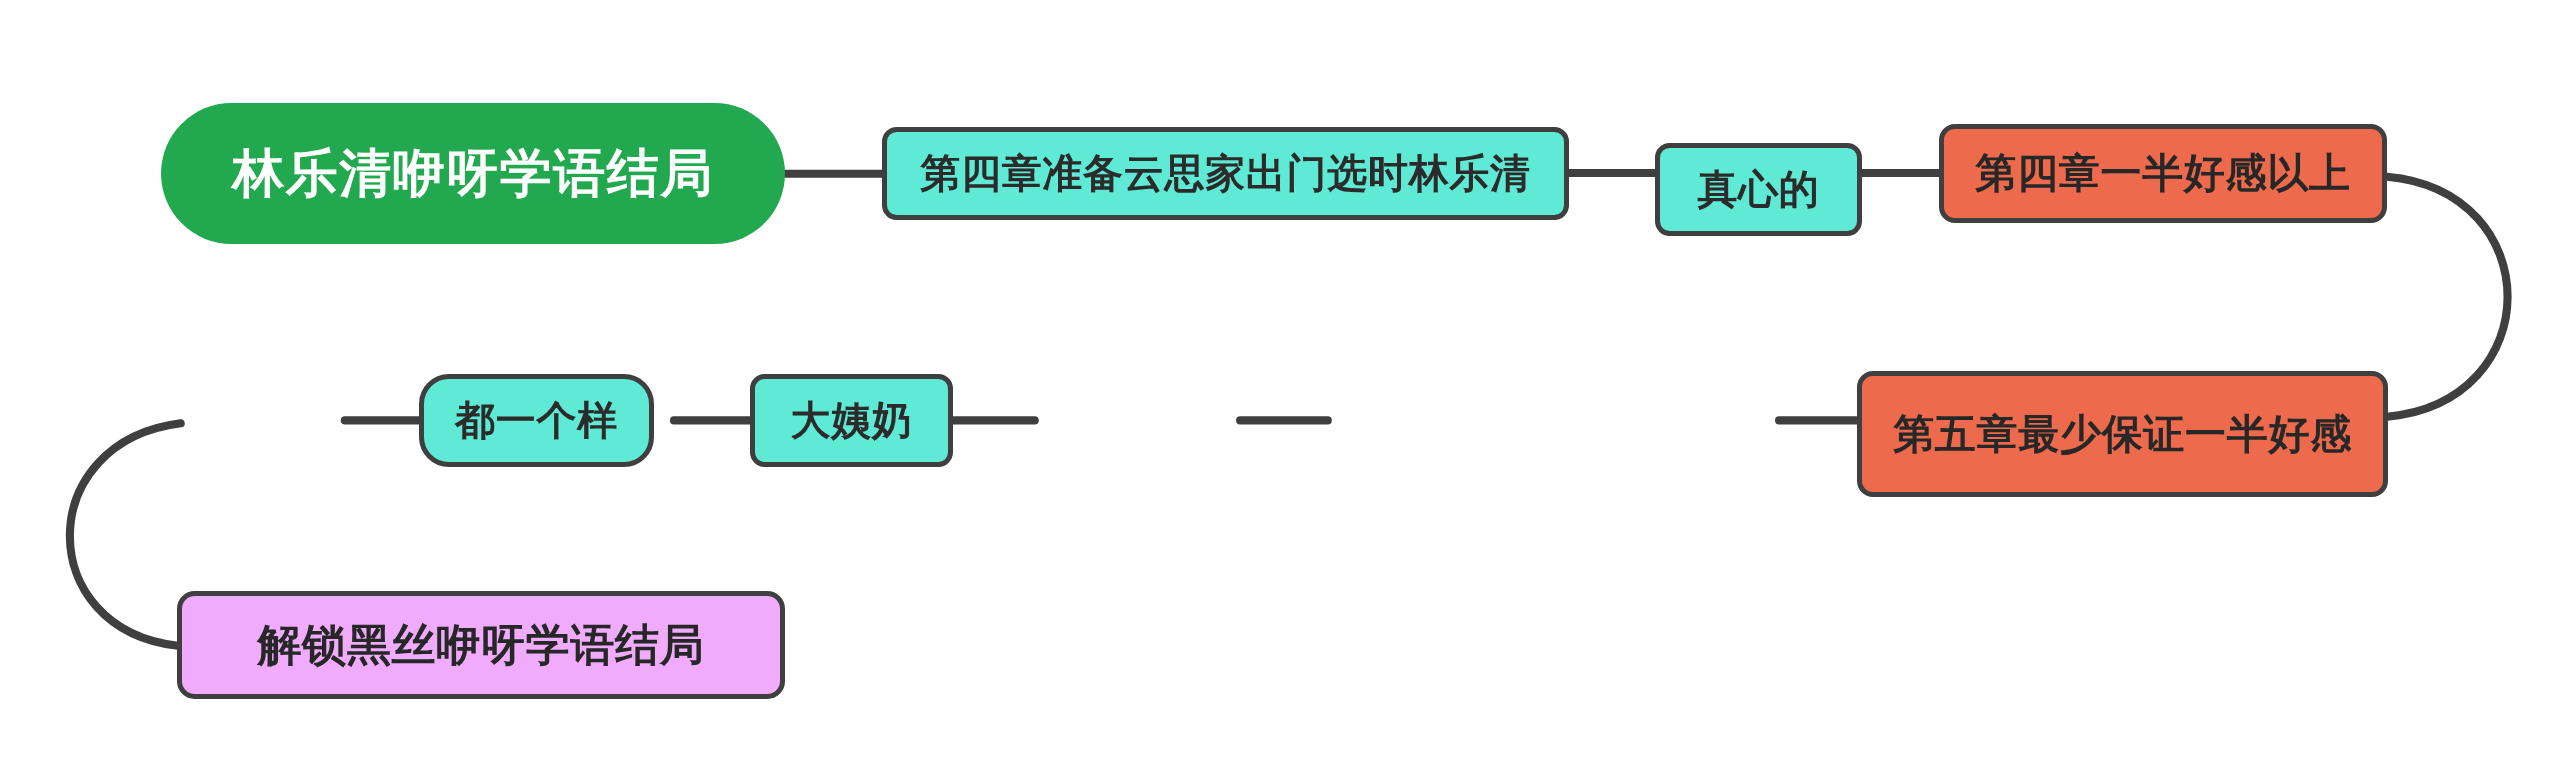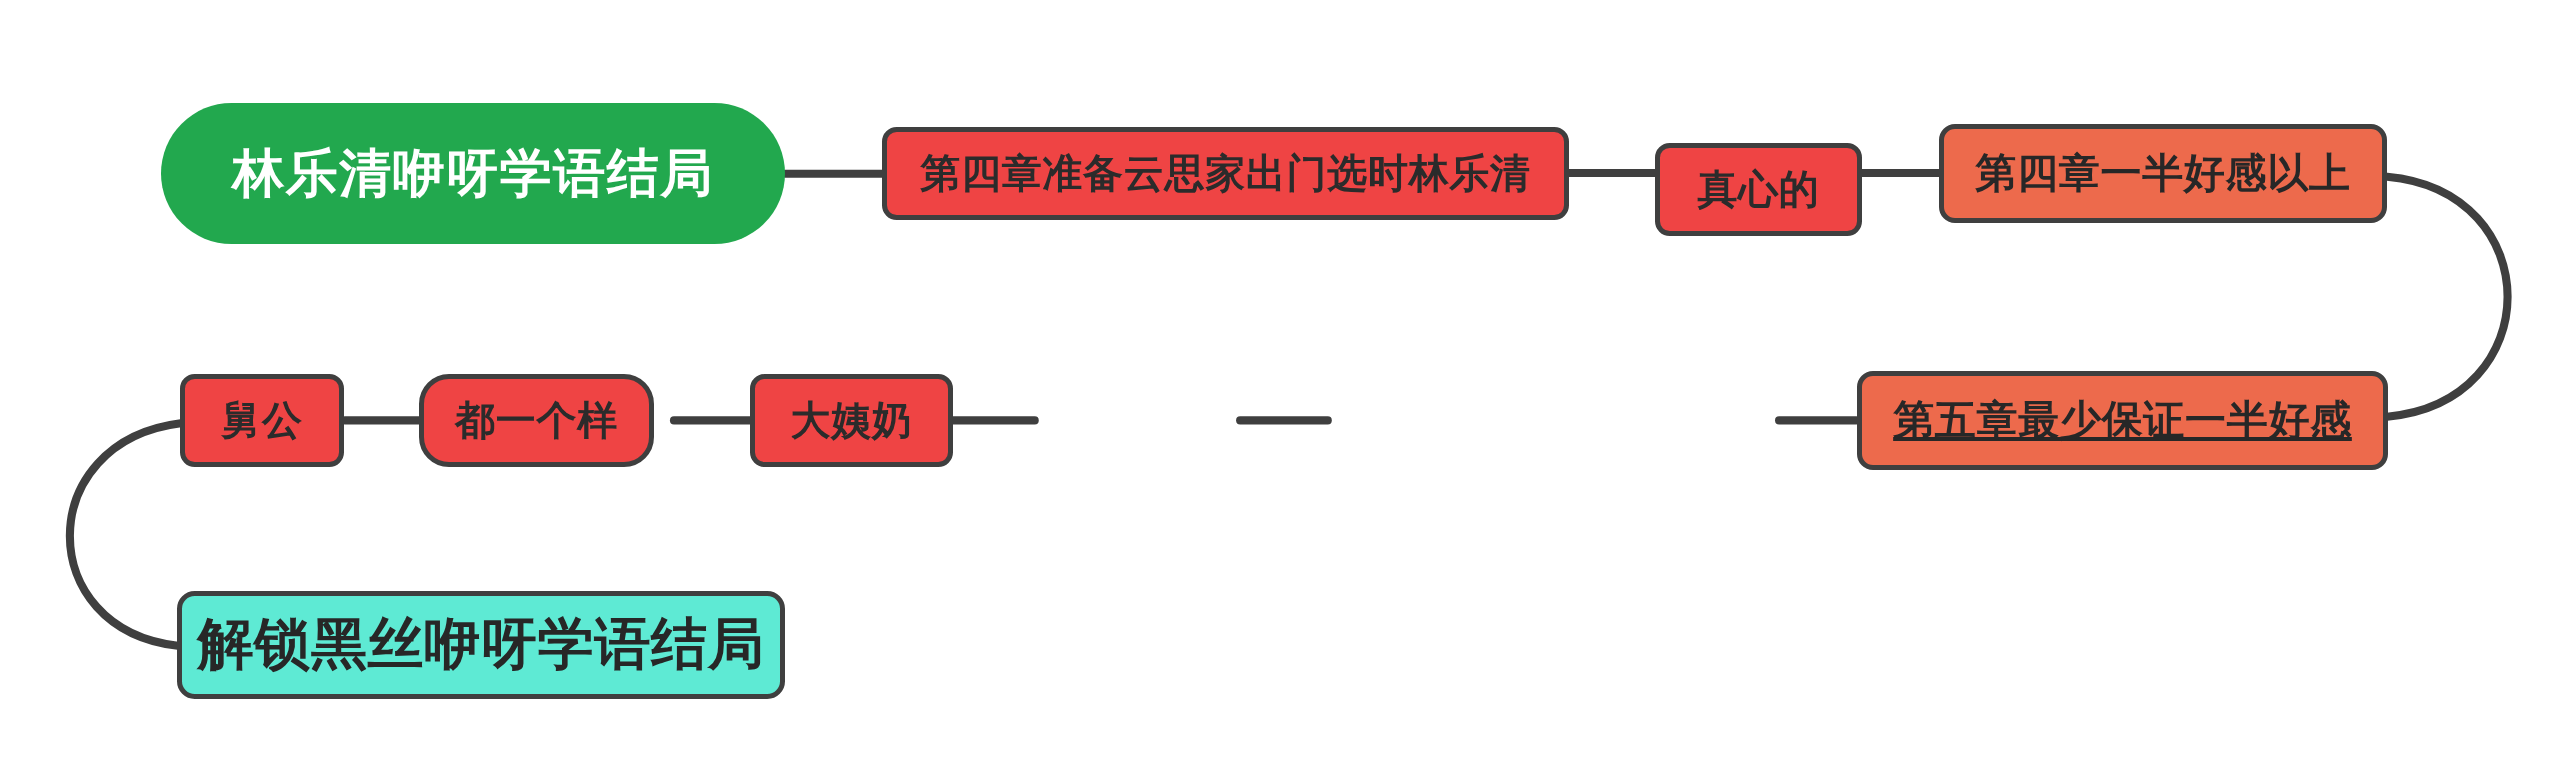--- a/index.html
+++ b/index.html
@@ -27,21 +27,21 @@
     display: flex;
     align-items: center;
     justify-content: center;
     box-sizing: border-box;
     text-align: left;
     font-weight: 700;
     letter-spacing: 0.7px;
     white-space: nowrap;
   }
   .node-white {
-    background: #ef4444;
+    background: #5eead4;
     border: 5.9px solid #3f3f3f;
     border-radius: 14.7px;
     color: #2b2b2b;
     font-size: 40px;
   }
   .node-red {
     background: #ed6a4c;
     border: 5.9px solid #3f3f3f;
     border-radius: 16px;
     color: #272727;
@@ -49,32 +49,32 @@
   }
   .node-green {
     background: #22a84e;
     border: none;
     border-radius: 71px;
     color: #ffffff;
     font-size: 52px;
     letter-spacing: 1.5px;
   }
   .node-pink {
-    background: #5eead4;
+    background: #f0abfc;
     border: 5.9px solid #3f3f3f;
     border-radius: 17.7px;
     color: #272727;
-    font-size: 56px;
+    font-size: 44px;
   }
   
   #node-start   { left: 161px;  top: 103px; width: 624px; height: 141px; }
   #node-step1   { left: 882px; top: 127px; width: 687px; height: 93px; }
   #node-step2   { left: 1655px; top: 127px; width: 207px; height: 93px; margin-top: 16px; }
   #node-step3   { left: 1939px; top: 124px; width: 448px; height: 99px; }
-  #node-step4   { left: 1857px; top: 371px; width: 531px; height: 99px; text-decoration: underline; }
+  #node-step4   { left: 1857px; top: 371px; width: 531px; height: 126px; }
   #node-step5   { left: 1328px; top: 371px; width: 451px; height: 99px; }
   #node-step6   { left: 1035px; top: 374px; width: 205px; height: 93px; }
   #node-step7   { left: 750px; top: 374px; width: 203px; height: 93px; }
   #node-step8   { left: 419px;  top: 374px; width: 235px; height: 93px; border-radius: 30px; }
   #node-step9   { left: 180px;  top: 374px; width: 164px; height: 93px; }
   #node-end     { left: 177px;  top: 591px; width: 608px; height: 108px; }
   .connector {
     stroke: #3f3f3f;
     stroke-width: 11;
     fill: none;
@@ -108,18 +108,17 @@
   <div id="node-step3" class="node node-red">第四章一半好感以上</div>
 
   <div id="node-step4" class="node node-red">第五章最少保证一半好感</div>
 
 
 
   <div id="node-step7" class="node node-white">大姨奶</div>
 
   <div id="node-step8" class="node node-white">都一个样</div>
 
-  <div id="node-step9" class="node node-white">舅公</div>
 
   <div id="node-end" class="node node-pink">解锁黑丝咿呀学语结局</div>
 
 </div>
 
 
 </body></html>

